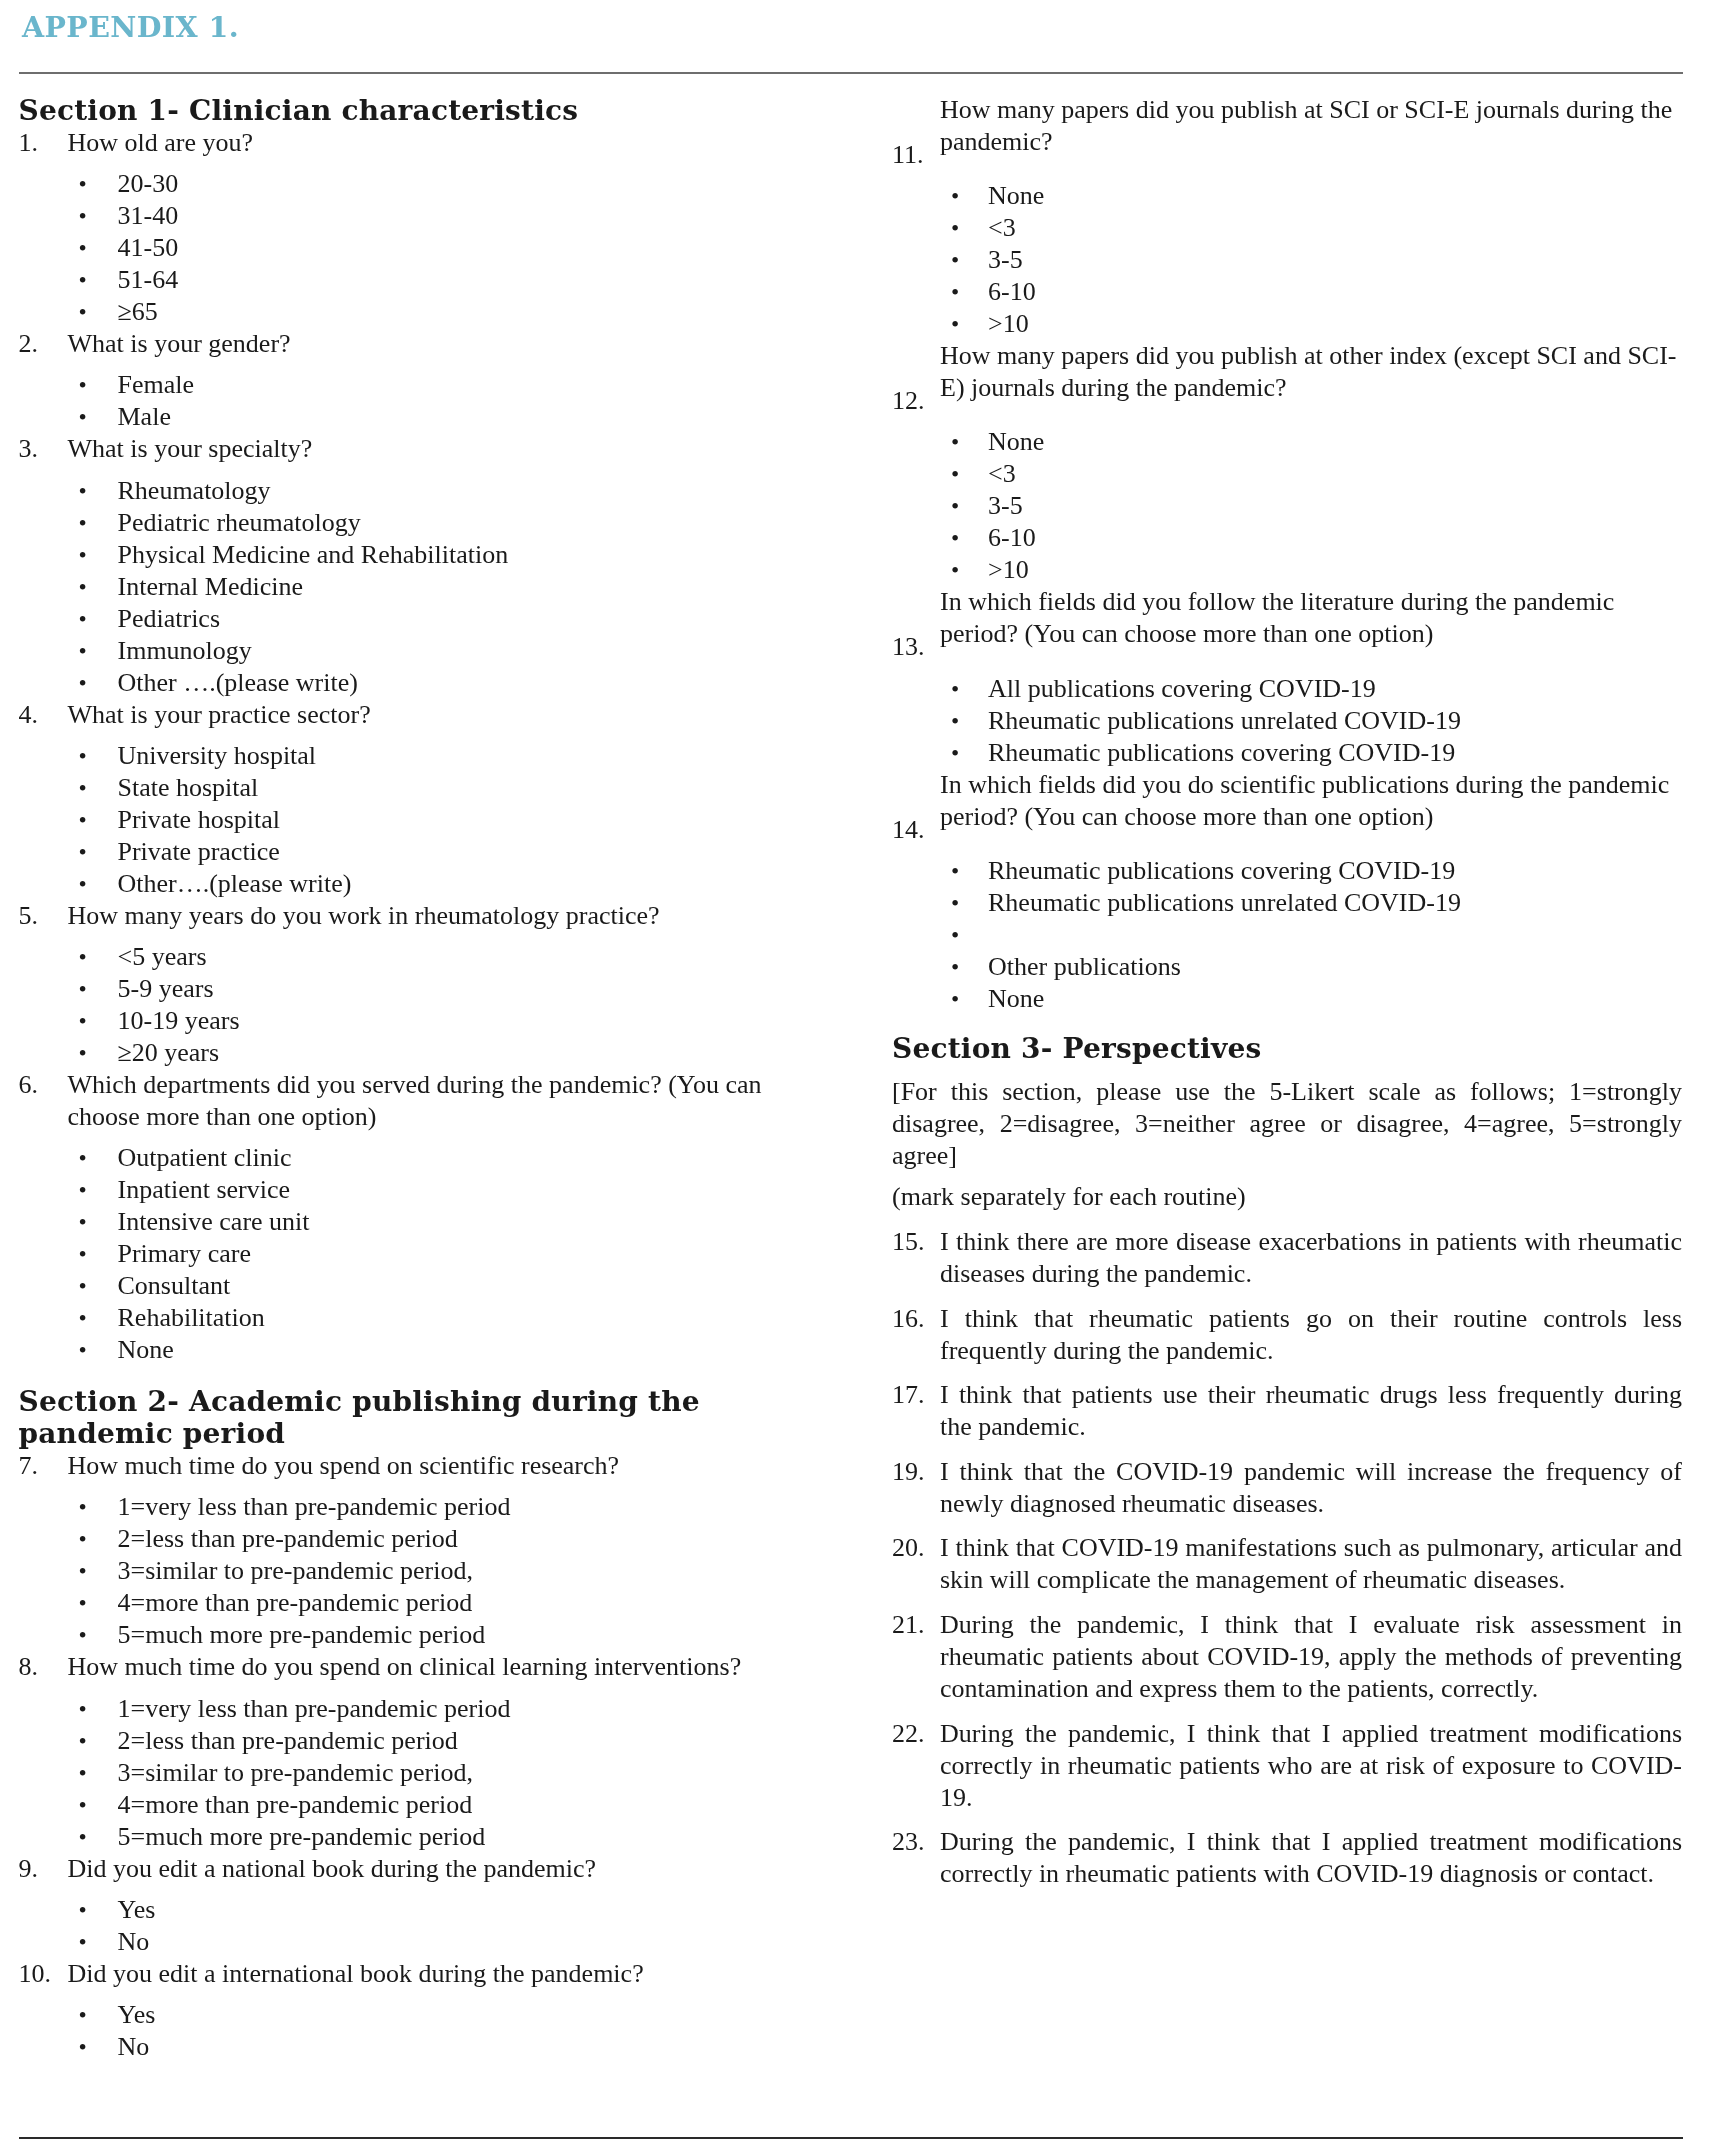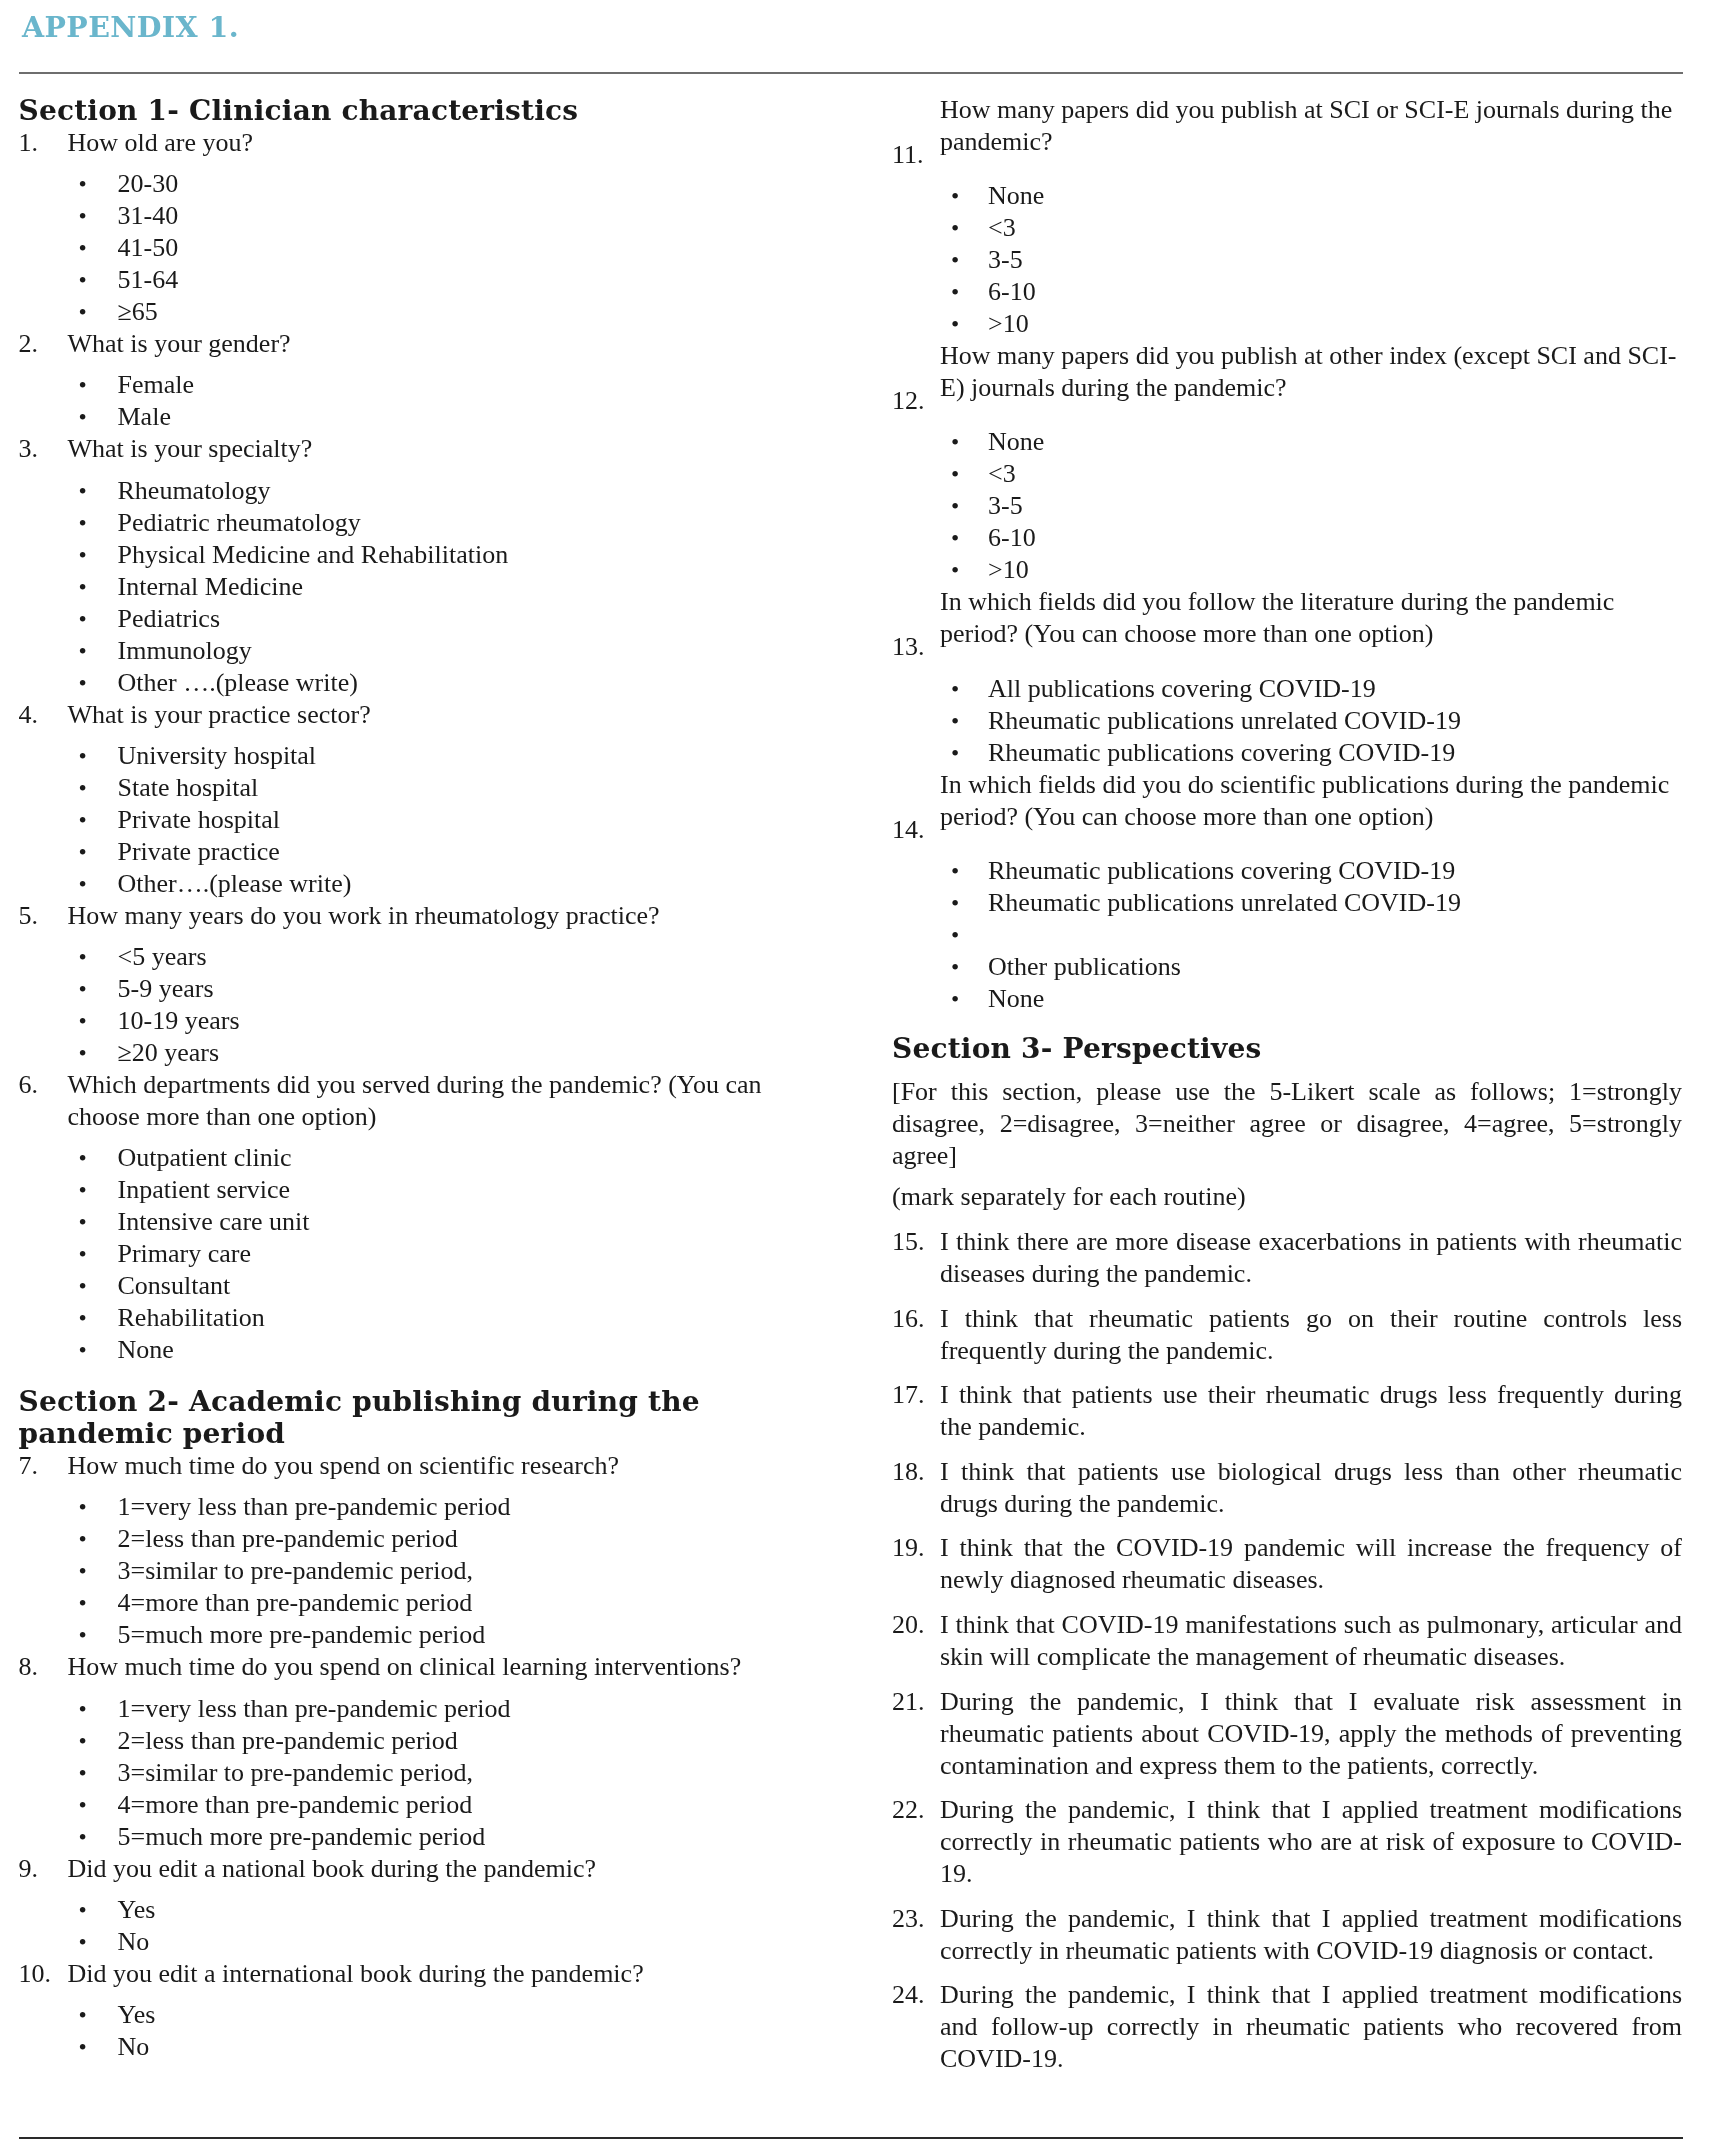--- a/index.html
+++ b/index.html
@@ -259,44 +259,36 @@
       </div>
       <div class="stmt">
         <span class="num">16.</span>
         <span class="qtext">I think that rheumatic patients go on their routine controls less frequently during the pandemic.</span>
       </div>
       <div class="stmt">
         <span class="num">17.</span>
         <span class="qtext">I think that patients use their rheumatic drugs less frequently during the pandemic.</span>
       </div>
       <div class="stmt">
-        <span class="num">18.</span>
-        <span class="qtext">I think that patients use biological drugs less than other rheumatic drugs during the pandemic.</span>
-      </div>
-      <div class="stmt">
         <span class="num">19.</span>
         <span class="qtext">I think that the COVID-19 pandemic will increase the frequency of newly diagnosed rheumatic diseases.</span>
       </div>
       <div class="stmt">
         <span class="num">20.</span>
         <span class="qtext">I think that COVID-19 manifestations such as pulmonary, articular and skin will complicate the management of rheumatic diseases.</span>
       </div>
       <div class="stmt">
         <span class="num">21.</span>
         <span class="qtext">During the pandemic, I think that I evaluate risk assessment in rheumatic patients about COVID-19, apply the methods of preventing contamination and express them to the patients, correctly.</span>
       </div>
       <div class="stmt">
         <span class="num">22.</span>
         <span class="qtext">During the pandemic, I think that I applied treatment modifications correctly in rheumatic patients who are at risk of exposure to COVID-19.</span>
       </div>
       <div class="stmt">
         <span class="num">23.</span>
         <span class="qtext">During the pandemic, I think that I applied treatment modifications correctly in rheumatic patients with COVID-19 diagnosis or contact.</span>
       </div>
-      <div class="stmt">
-        <span class="num">24.</span>
-        <span class="qtext">During the pandemic, I think that I applied treatment modifications and follow-up correctly in rheumatic patients who recovered from COVID-19.</span>
-      </div>
     </div>
 </div>
 
 <div class="rule-bottom"></div>
 
 
 </body></html>

